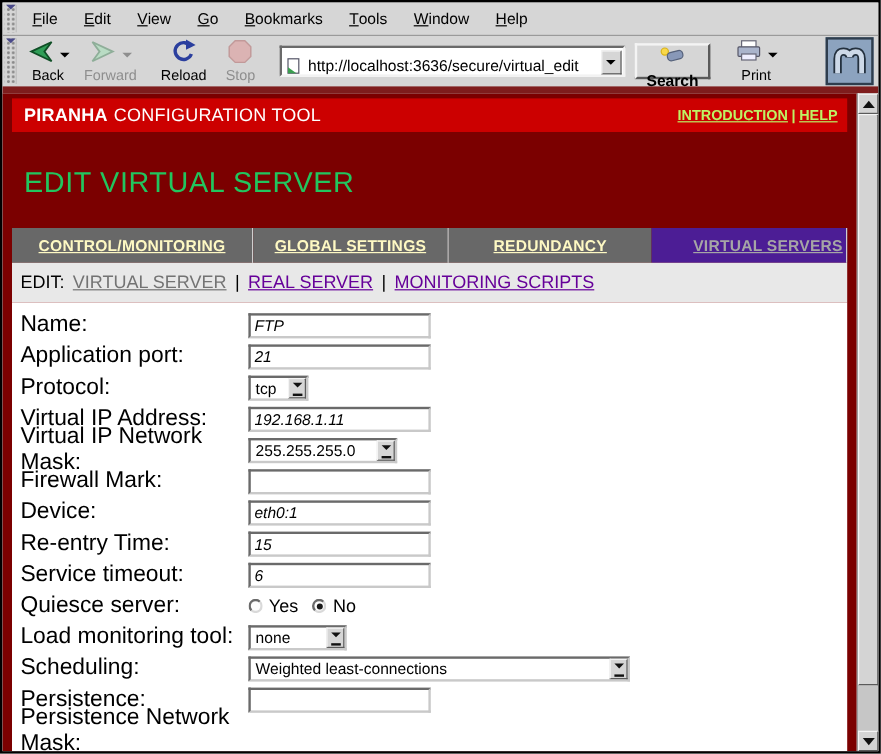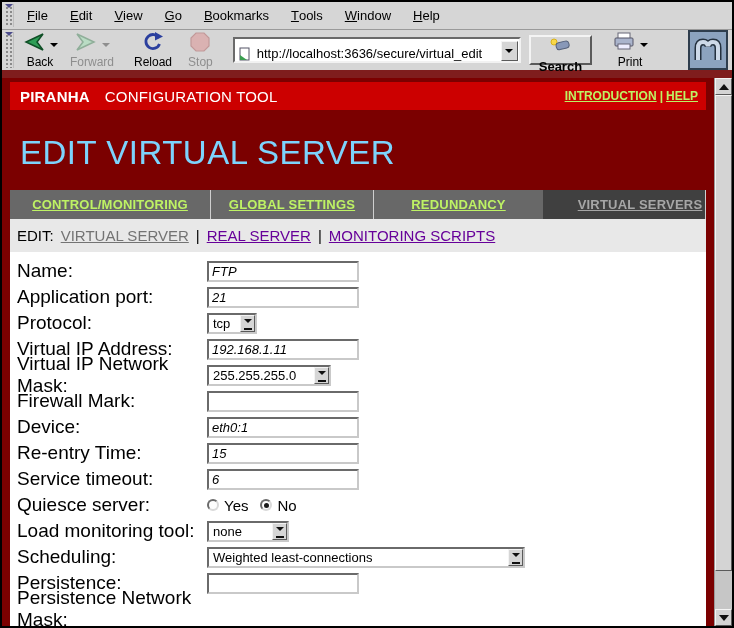--- a/index.html
+++ b/index.html
@@ -32,21 +32,21 @@
   }
   .menu-item {
     padding: 0 11px; display: flex; align-items: center;
     font-size: 13px; color: #000; cursor: default;
   }
   .menu-item u { text-decoration: underline; }
 
   
   .toolbar {
     height: 48px; display: flex; align-items: center;
-    background: #d6d6d6; border-bottom: 8px solid #7f1d1d;
+    background: #d6d6d6; border-bottom: 6px solid #7f1d1d;
     flex: 0 0 auto; padding-right: 4px;
   }
   .toolbar .grippy { align-self: stretch; margin: 2px 2px; }
   .tbtn {
     display: flex; flex-direction: column; align-items: center;
     justify-content: center; padding: 1px 6px; height: 44px;
     font-size: 12px; color: #000; cursor: pointer;
   }
   .tbtn .iconrow { display:flex; align-items:center; height: 24px; }
   .tbtn.disabled { color: #8e8e8e; cursor: default; }
@@ -88,40 +88,40 @@
     display: flex; flex-direction: column;
   }
 
   .redbar {
     margin: 4px 8px 0 8px; height: 28px; background: #cc0000;
     display: flex; align-items: center; padding: 0 8px 0 10px;
     flex: 0 0 auto;
   }
   .brand { color: #fff; font-size: 15px; letter-spacing: .2px; }
   .brand b { font-weight: bold; }
-  .brand span { font-weight: normal; margin-left: 15px; text-align: right; }
+  .brand span { font-weight: normal; margin-left: 5px; text-align: right; }
   .hdr-links { margin-left: auto; color:#bef264; font-size: 12px; font-weight: bold; }
   .hdr-link { text-decoration: underline; cursor: pointer; }
   .hdr-sep { text-decoration: none; padding: 0 3px; }
 
   .title-area { height: 80px; flex: 0 0 auto; display:flex; align-items:center; }
-  .page-title { color: #7dd3fc; font-size: 33px; padding: 6px 0 0 18px; letter-spacing: .5px; }
+  .page-title { color: #22c55e; font-size: 24px; padding: 6px 0 0 18px; letter-spacing: .5px; }
 
   .tabs { margin: 0 8px; height: 29px; display: flex; flex: 0 0 auto; }
   .tab {
-    background: #686868; color: #bef264; font-size: 13px; font-weight: bold;
+    background: #686868; color: #fef9c3; font-size: 13px; font-weight: bold;
     display: flex; align-items: center; justify-content: center;
     text-decoration: underline; cursor: pointer; letter-spacing: .2px;
     border-right: 1px solid #cfcfcf;
   }
   .tab:nth-child(1){ width: 201px; }
   .tab:nth-child(2){ width: 163px; }
   .tab:nth-child(3){ width: 169px; border-right: none; }
   .tab:nth-child(4){ flex: 1; }
-  .tab.active { background: #404040; color: #a6a6a6; cursor: default; padding-left: 32px; }
+  .tab.active { background: #4c1d95; color: #a6a6a6; cursor: default; padding-left: 32px; }
 
   .subnav {
     margin: 0 8px; height: 33px; background: #e8e8e8; flex: 0 0 auto;
     display: flex; align-items: center; font-size: 15px; padding-left: 7px; gap: 7px;
   }
   .subnav .prefix { color: #000; }
   .subnav .current { color: #737373; text-decoration: underline; }
   .subnav .sep { color: #000; }
   .subnav .snlink { color: #660099; text-decoration: underline; cursor: pointer; }
 

